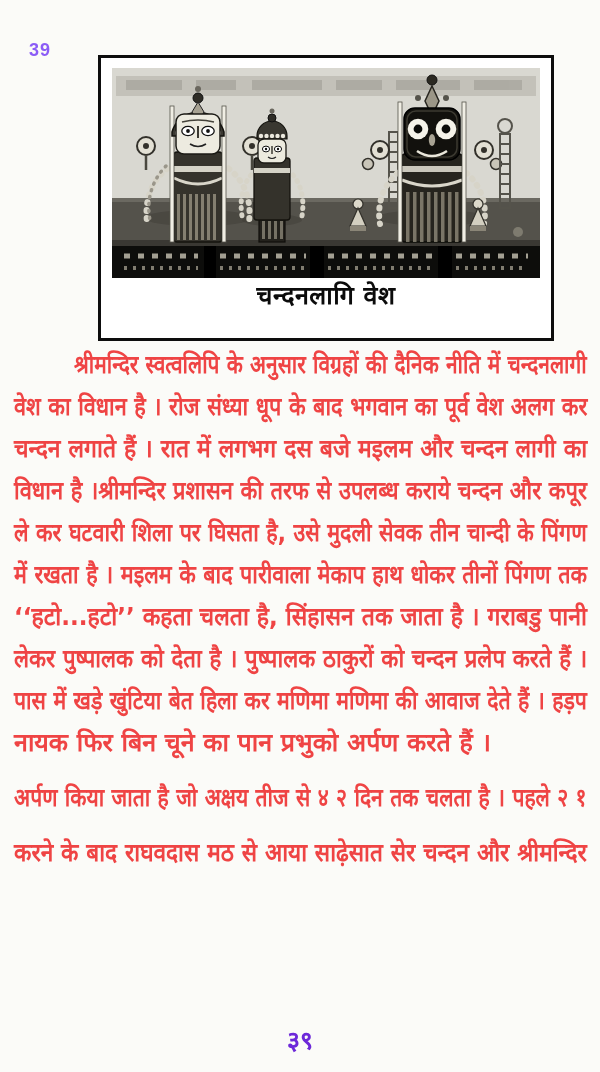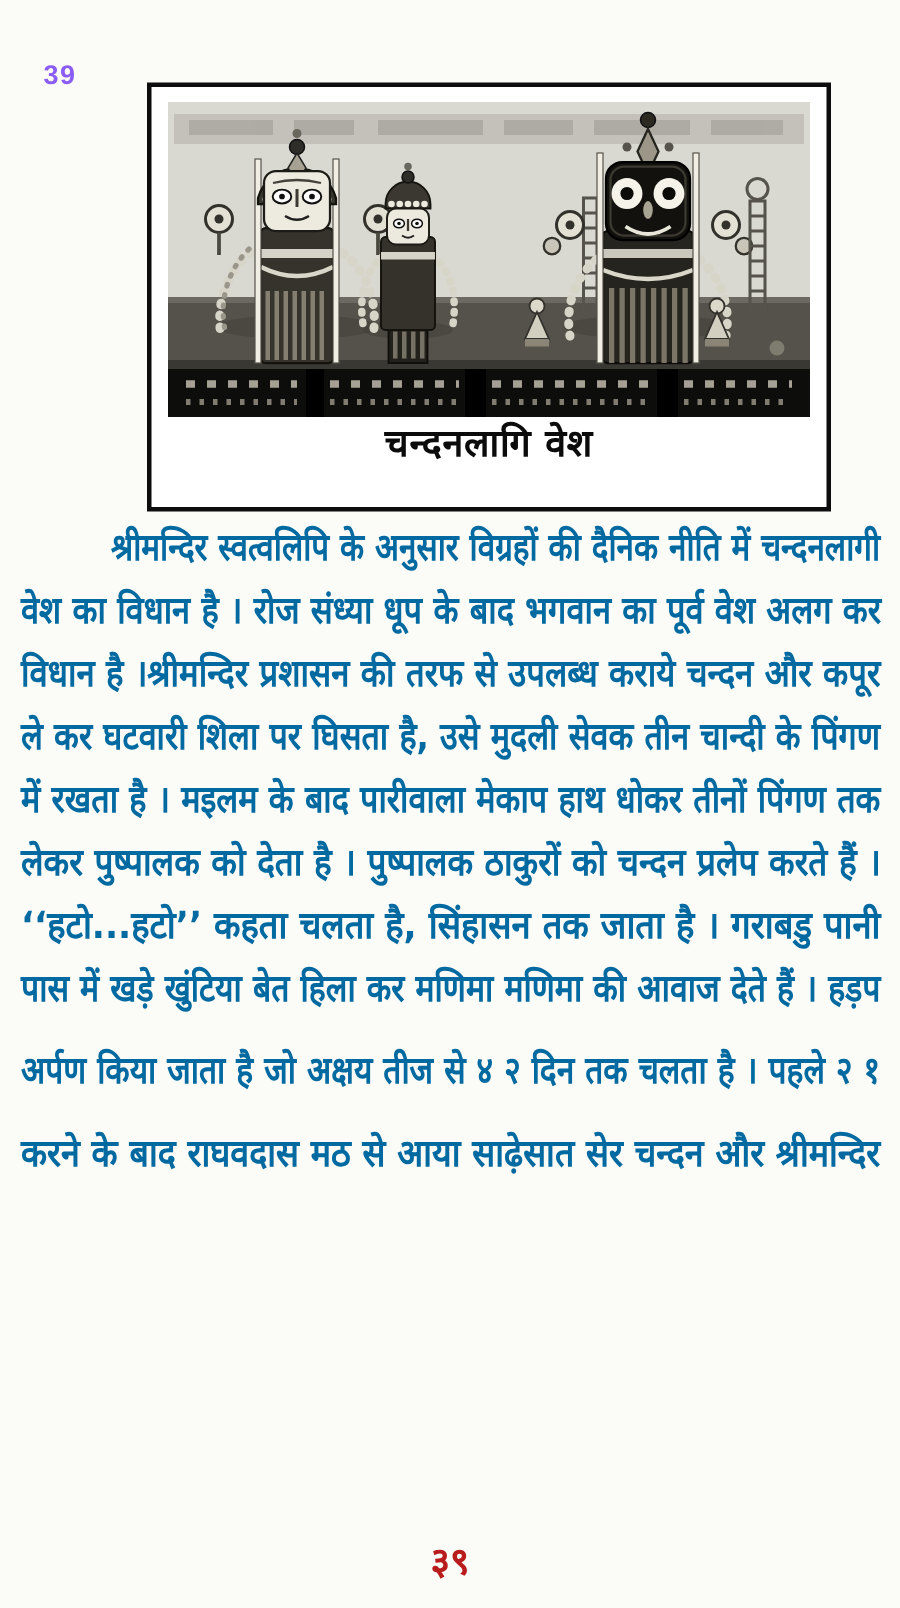--- a/index.html
+++ b/index.html
@@ -21,29 +21,29 @@
   .photo {
     width:428px; height:210px; background:#d9d8d1; position:relative; overflow:hidden;
   }
   .photo svg { display:block; }
   .figure-caption {
     height:31px; display:flex; align-items:center; justify-content:center;
     font-size:25px; font-weight:bold; color:#0b0b0b; letter-spacing:0.5px;
   }
   .text-block {
     position:absolute; left:14px; right:13px; top:344px;
-    font-size:25px; font-weight:600; color:#0369a1;
+    font-size:25px; font-weight:600; color:#ef4444;
   }
   .para { margin:0 0 13px 0; }
   .line { height:42px; line-height:42px; white-space:nowrap; }
   .line.first { padding-left:60px; }
   .line span { display:inline-block; transform-origin:0 50%; }
   .page-number-bottom {
     position:absolute; left:0; top:1022px; width:100%;
-    text-align:center; font-size:25px; font-weight:600; color:#b91c1c;
+    text-align:center; font-size:25px; font-weight:600; color:#6d28d9;
   }
 </style>
 </head>
 <body>
 
 <div class="page-number-top">39</div>
 
 <figure class="figure" style="margin:0">
   <div class="photo">
     <svg width="428" height="210" viewBox="0 0 428 210" xmlns="http://www.w3.org/2000/svg">
@@ -236,26 +236,28 @@
       </g>
     </svg>
   </div>
   <figcaption class="figure-caption">चन्दनलागि वेश</figcaption>
 </figure>
 
 <main class="text-block">
     <div class="para">
       <div class="line first"><span style="transform: scaleX(0.836868);">श्रीमन्दिर स्वत्वलिपि के अनुसार विग्रहों की दैनिक नीति में चन्दनलागी</span></div>
       <div class="line"><span style="transform: scaleX(0.866868);">वेश का विधान है । रोज संध्या धूप के बाद भगवान का पूर्व वेश अलग कर</span></div>
+      <div class="line"><span style="transform: scaleX(0.9168);">चन्दन लगाते हैं । रात में लगभग दस बजे मइलम और चन्दन लागी का</span></div>
       <div class="line"><span style="transform: scaleX(0.874809);">विधान है ।श्रीमन्दिर प्रशासन की तरफ से उपलब्ध कराये चन्दन और कपूर</span></div>
       <div class="line"><span style="transform: scaleX(0.86036);">ले कर घटवारी शिला पर घिसता है, उसे मुदली सेवक तीन चान्दी के पिंगण</span></div>
       <div class="line"><span style="transform: scaleX(0.861654);">में रखता है । मइलम के बाद पारीवाला मेकाप हाथ धोकर तीनों पिंगण तक</span></div>
+      <div class="line"><span style="transform: scaleX(0.919743);">‘‘हटो...हटो’’ कहता चलता है, सिंहासन तक जाता है । गराबडु पानी</span></div>
       <div class="line"><span style="transform: scaleX(0.888372);">लेकर पुष्पालक को देता है । पुष्पालक ठाकुरों को चन्दन प्रलेप करते हैं ।</span></div>
-      <div class="line"><span style="transform: scaleX(0.919743);">‘‘हटो...हटो’’ कहता चलता है, सिंहासन तक जाता है । गराबडु पानी</span></div>
       <div class="line"><span style="transform: scaleX(0.851412);">पास में खड़े खुंटिया बेत हिला कर मणिमा मणिमा की आवाज देते हैं । हड़प</span></div>
+      <div class="line unjust"><span style="transform: scaleX(1);">नायक फिर बिन चूने का पान प्रभुको अर्पण करते हैं ।</span></div>
     </div>
     <div class="para">
       <div class="line"><span style="transform: scaleX(0.845133);">अर्पण किया जाता है जो अक्षय तीज से ४ २ दिन तक चलता है । पहले २ १</span></div>
     </div>
     <div class="para">
       <div class="line"><span style="transform: scaleX(0.905213);">करने के बाद राघवदास मठ से आया साढ़ेसात सेर चन्दन और श्रीमन्दिर</span></div>
     </div>
   </main>
 
 <div class="page-number-bottom">३९</div>

